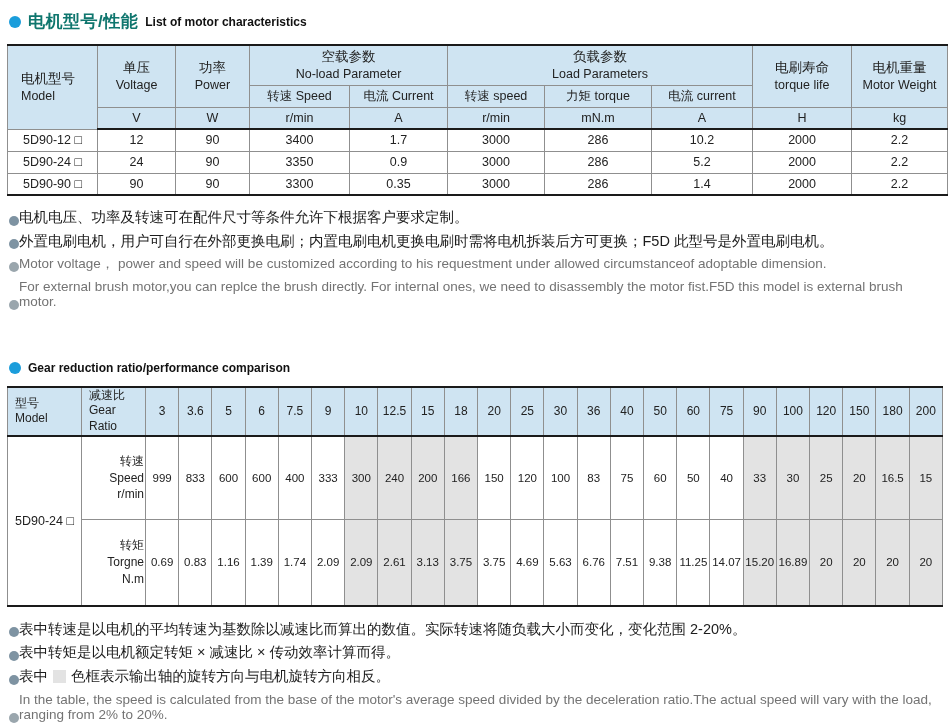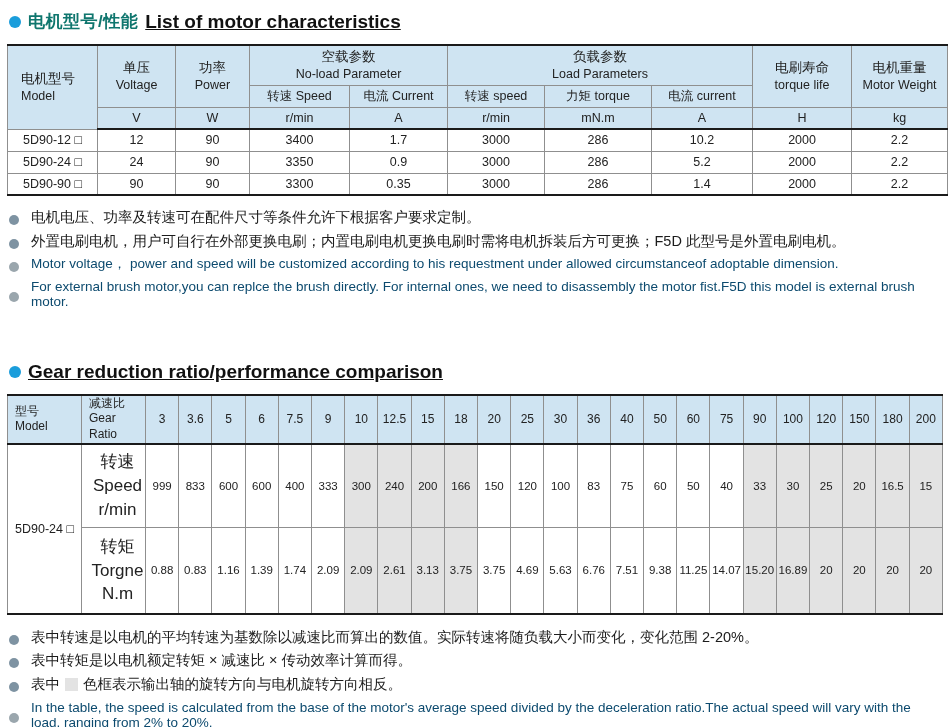--- a/index.html
+++ b/index.html
@@ -3,55 +3,55 @@
 <meta charset="utf-8">
 <style>
   * { box-sizing: border-box; }
   html, body { margin:0; padding:0; background:#fff; }
   body { width:950px; height:727px; font-family:"Liberation Sans","DejaVu Sans",sans-serif; color:#222; }
   .page { padding:6px 7px 0 7px; }
 
   .sec-title { display:flex; align-items:center; gap:7px; margin:4px 0 11px 2px; }
   .dot { width:12px; height:12px; border-radius:50%; background:var(--accent); flex:none; }
   .t-zh { font-size:17px; font-weight:bold; color:#0f766e; letter-spacing:0.5px; }
-  .t-en { font-size:19px; font-weight:bold; color:#111;text-decoration:underline; }
+  .t-en { font-size:12px; font-weight:bold; color:#111; }
 
   table { border-collapse:collapse; width:100%; table-layout:fixed; }
   td { overflow:hidden; }
 
   
   .t1 { border-top:2px solid var(--border_dark); border-bottom:2px solid var(--border_dark); }
   .t1 td { border:1px solid var(--border_mid); text-align:center; vertical-align:middle; font-size:12.5px; padding:1px 2px; color:#222; }
   .t1 .hd { background:var(--header_bg); line-height:1.3; }
   .t1 .hd .zh { font-size:13.5px; }
   .t1 .hd .en { font-size:12.5px; }
   .t1 .model-hd { text-align:left; padding-left:13px;margin-top:33px; }
   .t1 tr.units td { height:22px; border-bottom:2px solid var(--border_dark); }
   .t1 tr.h1 td { height:40px; }
   .t1 tr.h2 td { height:22px; }
   .t1 tr.drow td { height:22px; }
 
   
   .notes { margin-top:13px; }
-  .note { display:flex; align-items:center; gap:12px; margin:0 0 7px 2px; }
+  .note { display:flex; align-items:flex-end; gap:0; margin:0 0 7px 2px; }
   .nb { width:10px; height:10px; border-radius:50%; flex:none; margin-top:5px; }
   .nb.zh-b { background:var(--note_bullet_zh); }
   .nb.en-b { background:var(--note_bullet_en); }
   .txt-zh { font-size:14.5px; color:#1c1c1c; line-height:1.15; }
-  .txt-en { font-size:13.5px; color:#0c4a6e; line-height:1.15; }
+  .txt-en { font-size:13.5px; color:#737373; line-height:1.15; }
 
   .gap2 { height:40px; }
 
   
   .t2 { border-top:2px solid var(--border_dark); border-bottom:2px solid var(--border_dark); }
   .t2 td { border:1px solid var(--border_mid); text-align:center; vertical-align:middle; font-size:11.5px; padding:0 1px; color:#222; }
   .t2 .hd { background:var(--header_bg); }
   .t2 tr.hrow2 td { border-bottom:2px solid var(--border_dark); height:45px; font-size:12px; }
   .t2 .hd-left { text-align:left; padding-left:7px; line-height:1.3; font-size:12.5px; }
-  .t2 .label-cell { text-align:center; padding-left:9px; line-height:1.4; font-size:17px; }
+  .t2 .label-cell { text-align:right; padding-left:9px; line-height:1.4; font-size:12px; }
   .t2 tr.speed-row td { height:84px; }
   .t2 tr.torque-row td { height:86px; }
   .t2 .sh { background:var(--shaded_cell); }
   .t2 .model-cell { font-size:12.5px; }
 
   .footer-notes { margin-top:14px; }
   .swatch { display:inline-block; width:13px; height:13px; background:var(--shaded_cell); vertical-align:-2px; margin:0 5px; }
 </style>
 </head>
 <body>
@@ -262,21 +262,21 @@
       <td class="sh">20</td>
       <td class="sh">16.5</td>
       <td class="sh">15</td>
     </tr>
     <tr class="torque-row">
       <td class="label-cell">
         <div>转矩</div>
         <div>Torgne</div>
         <div>N.m</div>
       </td>
-      <td>0.88</td>
+      <td>0.69</td>
       <td>0.83</td>
       <td>1.16</td>
       <td>1.39</td>
       <td>1.74</td>
       <td>2.09</td>
       <td class="sh">2.09</td>
       <td class="sh">2.61</td>
       <td class="sh">3.13</td>
       <td class="sh">3.75</td>
       <td>3.75</td>

